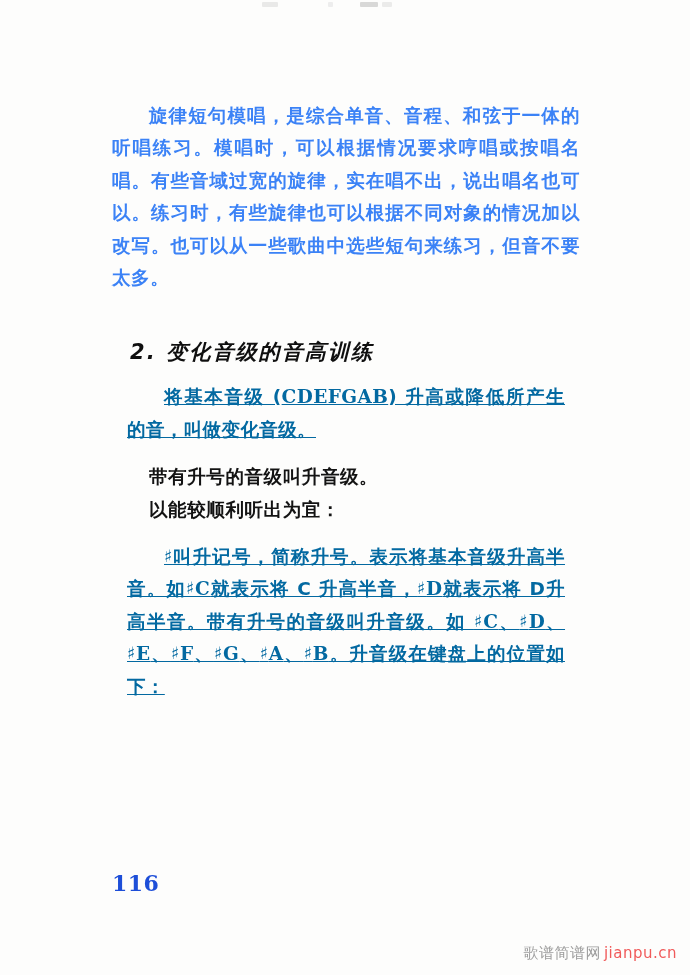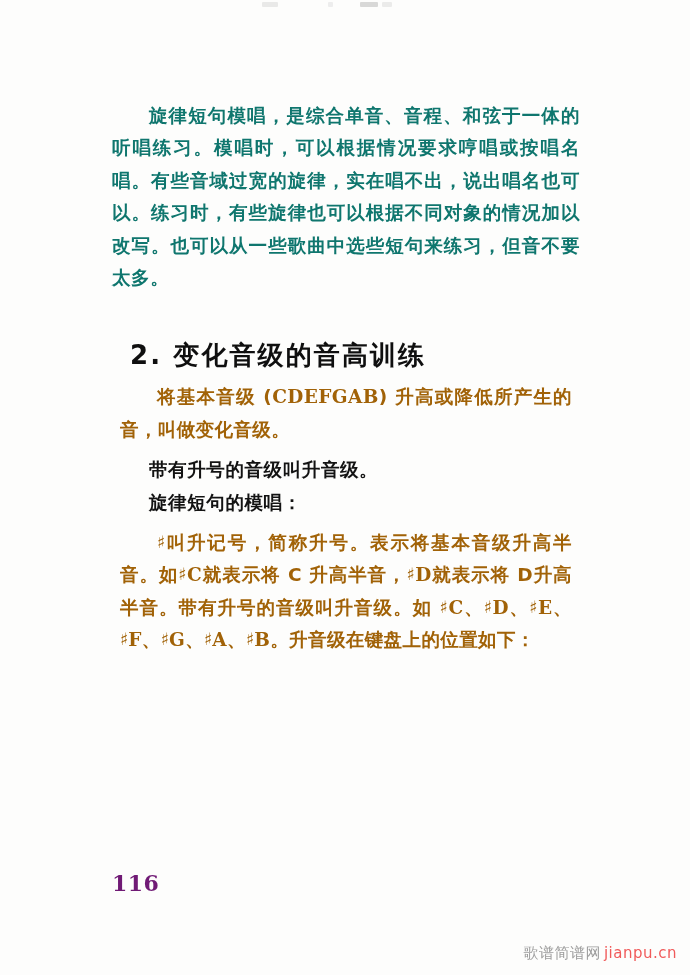--- a/index.html
+++ b/index.html
@@ -54,53 +54,55 @@
 
   .para {
     margin: 0 0 0 0;
     font-size: 18.5px;
     line-height: 32.4px;
     text-align: justify;
     text-align-last: left;
     letter-spacing: 0.6px;
     font-weight: 700;
     text-indent: 2em;
-    color: #0f766e;
+    color: #3b82f6;
     -webkit-font-smoothing: none;
   }
   .para.p2 { margin-top: 5px; }
 
   .heading {
-    font-size: 26px;
+    font-size: 21px;
     font-weight: 700;
     letter-spacing: 2.1px;
     margin: 44px 0 0 18px;
     color: #0f0f0f;
+    font-style: italic;
   }
 
   .line {
     font-size: 18.5px;
     line-height: 32.4px;
     font-weight: 700;
     letter-spacing: 0.6px;
     text-indent: 2em;
     margin: 0;
     color: #131313;
   }
 
   .flowpara {
     font-size: 18.5px;
     line-height: 32.4px;
     font-weight: 700;
     letter-spacing: 0.4px;
     text-align: justify;
     text-align-last: left;
     text-indent: 2em;
-    margin: 8px;
-    color: #a16207;
+    margin: 15px;
+    color: #0369a1;
+    text-decoration: underline;
   }
 
   .latin {
     font-family: "DejaVu Serif", "Liberation Serif", serif;
     font-weight: 700;
     letter-spacing: 0.4px;
   }
 
   .sharp {
     font-family: "DejaVu Sans", sans-serif;
@@ -112,21 +114,21 @@
   }
 
   .page-number {
     position: absolute;
     left: 112px;
     top: 870px;
     font-family: "DejaVu Serif", "Liberation Serif", serif;
     font-size: 22px;
     font-weight: 700;
     letter-spacing: 0.5px;
-    color: #701a75;
+    color: #1d4ed8;
   }
 
   .watermark {
     position: absolute;
     right: 13px;
     bottom: 12px;
     font-size: 15px;
     letter-spacing: 0.5px;
     opacity: 0.88;
     white-space: nowrap;
@@ -158,21 +160,21 @@
 
     <p class="para p1">旋律短句模唱，是综合单音、音程、和弦于一体的听唱练习。模唱时，可以根据情况要求哼唱或按唱名唱。有些音域过宽的旋律，实在唱不出，说出唱名也可以。练习时，有些旋律也可以根据不同对象的情况加以改写。也可以从一些歌曲中选些短句来练习，但音不要太多。</p>
 
 
     <h2 class="heading">2. 变化音级的音高训练</h2>
 
     <p class="flowpara after-heading"><span>将基本音级 (</span><span class="latin">CDEFGAB</span><span>) 升高或降低所产生的音，叫做变化音级。</span></p>
 
     <p class="line">带有升号的音级叫升音级。</p>
 
-    <p class="line">旋律短句的模唱：</p>
+    <p class="line">以能较顺利听出为宜：</p>
 
     <p class="flowpara"><span class="sharp">♯</span><span>叫升记号，简称升号。表示将基本音级升高半音。如</span><span class="sharp">♯</span><span class="latin">C</span><span>就表示将 C 升高半音，</span><span class="sharp">♯</span><span class="latin">D</span><span>就表示将 D升高半音。带有升号的音级叫升音级。如 </span><span id="sharp-note-series"><span class="sharp">♯</span><span class="latin">C</span><span>、</span><span class="sharp">♯</span><span class="latin">D</span><span>、</span><span class="sharp">♯</span><span class="latin">E</span><span>、</span><span class="sharp">♯</span><span class="latin">F</span><span>、</span><span class="sharp">♯</span><span class="latin">G</span><span>、</span><span class="sharp">♯</span><span class="latin">A</span><span>、</span><span class="sharp">♯</span><span class="latin">B</span></span><span>。升音级在键盘上的位置如下：</span></p>
 
   </div>
 
   <div class="page-number">116</div>
 
   <div class="watermark">
     <span class="wm-cn">歌谱简谱网</span><span class="wm-url">jianpu.cn</span>
   </div>

